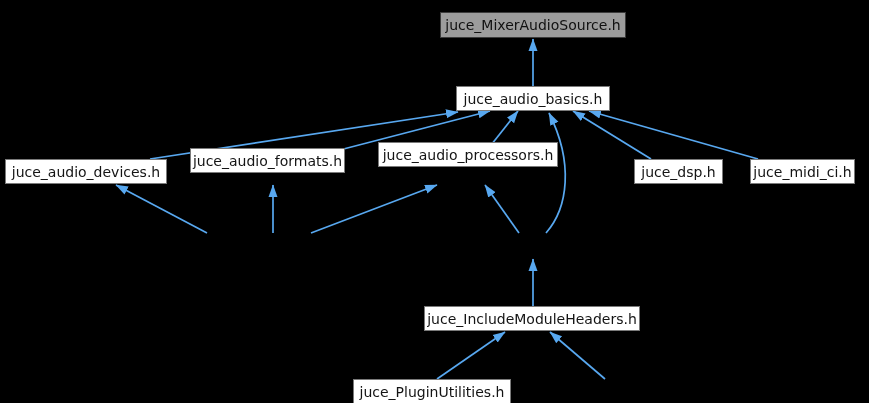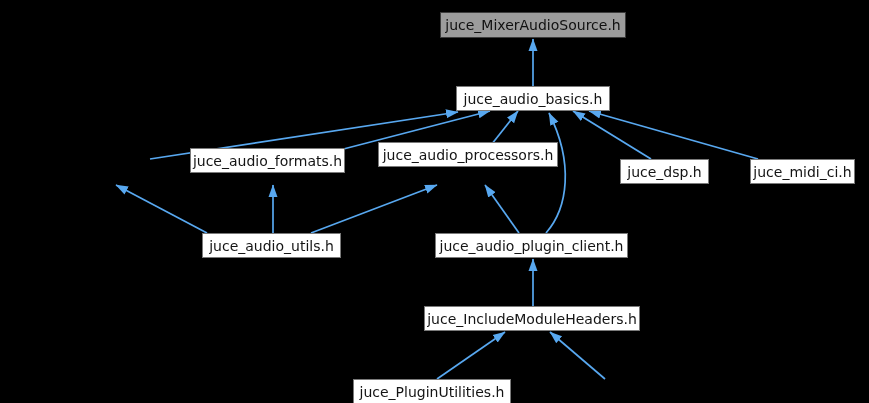--- a/index.html
+++ b/index.html
@@ -71,31 +71,30 @@
     <path class="edge" d="M519,225 L485,177" marker-end="url(#arrow)"></path>
     <path class="edge" d="M533,298 L533,251" marker-end="url(#arrow)"></path>
     <path class="edge" d="M437,371 L505,324" marker-end="url(#arrow)"></path>
     <path class="edge" d="M605,371 L550,324" marker-end="url(#arrow)"></path>
   </svg>
 
   <div class="node focus" style="left:440px;top:4px;width:186px;height:26px">juce_MixerAudioSource.h</div>
 
   <div class="node" style="left:456px;top:78px;width:154px;height:25px">juce_audio_basics.h</div>
 
+  <div class="node" style="left:5px;top:151px;width:162px;height:25px">juce_audio_devices.h</div>
 
   <div class="node" style="left:190px;top:140px;width:155px;height:25px">juce_audio_formats.h</div>
 
   <div class="node" style="left:378px;top:134px;width:180px;height:25px">juce_audio_processors.h</div>
 
-  <div class="node" style="left:620px;top:151px;width:89px;height:25px">juce_dsp.h</div>
+  <div class="node" style="left:634px;top:151px;width:89px;height:25px">juce_dsp.h</div>
 
   <div class="node" style="left:750px;top:151px;width:105px;height:25px">juce_midi_ci.h</div>
 
-  <div class="node" style="left:202px;top:225px;width:139px;height:25px">juce_audio_utils.h</div>
 
-  <div class="node" style="left:435px;top:225px;width:193px;height:25px">juce_audio_plugin_client.h</div>
 
   <div class="node" style="left:424px;top:298px;width:216px;height:25px">juce_IncludeModuleHeaders.h</div>
 
   <div class="node" style="left:353px;top:371px;width:158px;height:26px">juce_PluginUtilities.h</div>
 
 
 </div>
 
 </body></html>

